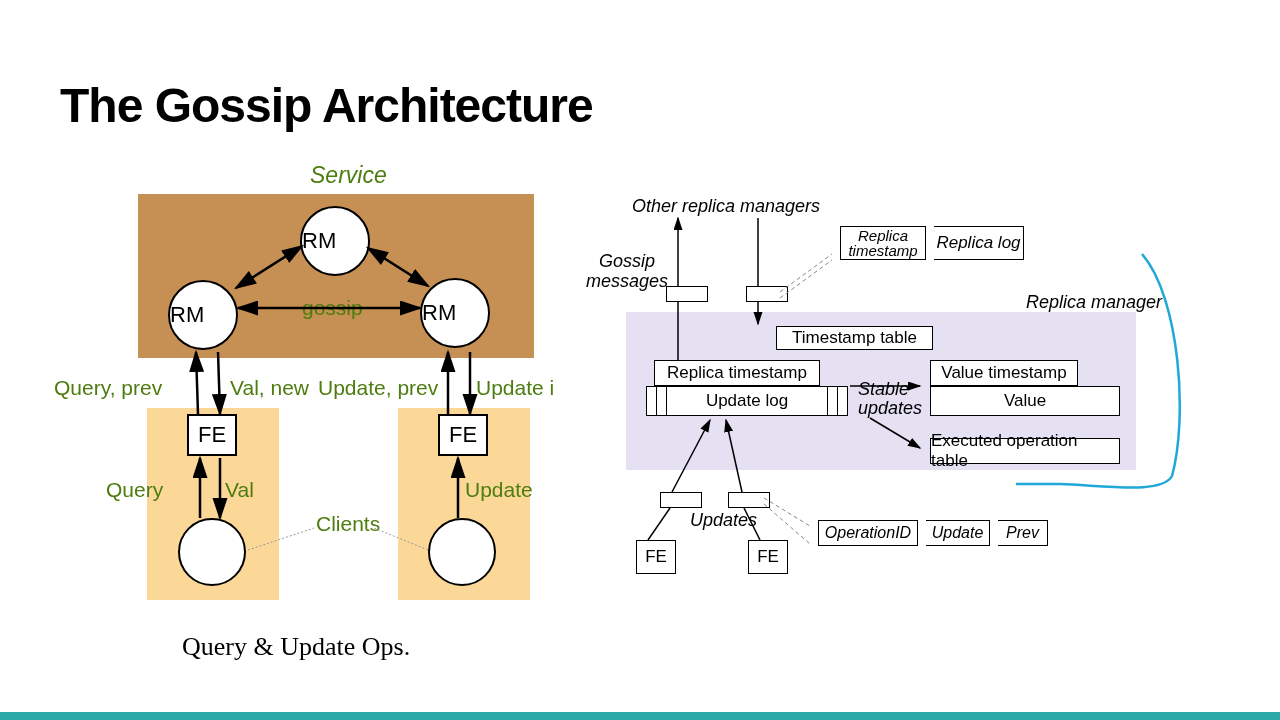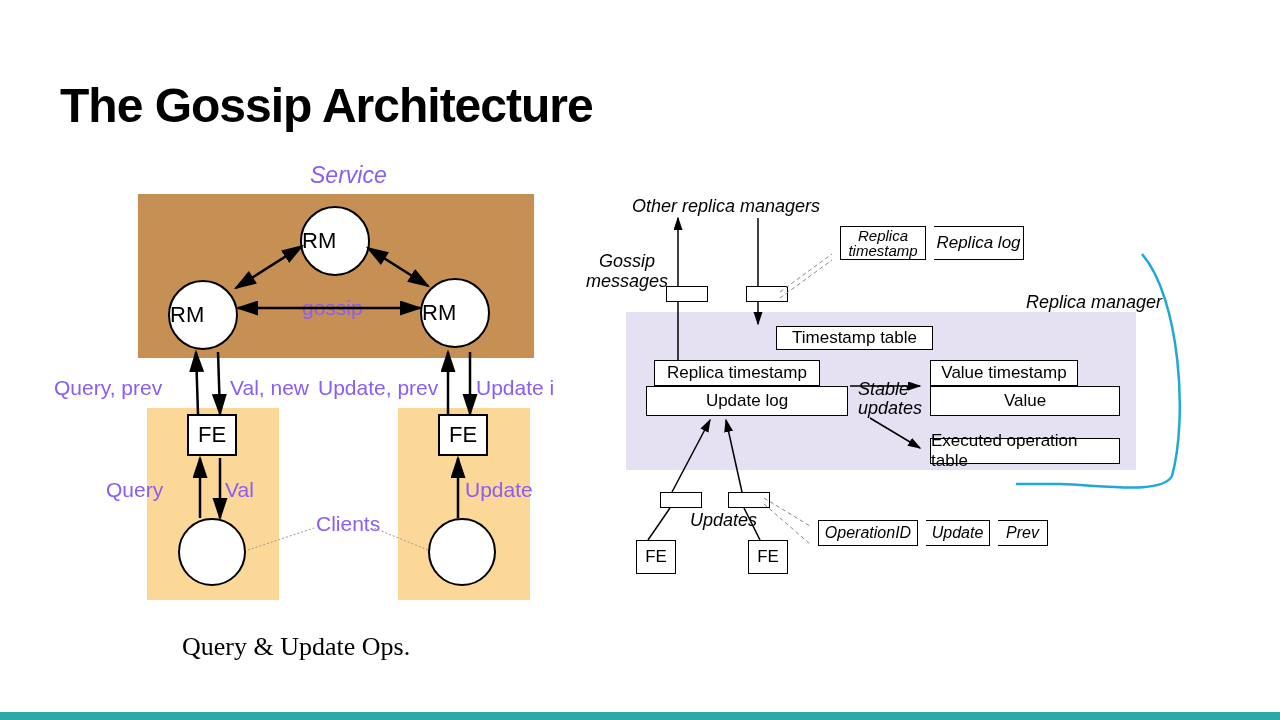--- a/index.html
+++ b/index.html
@@ -47,21 +47,21 @@
     font-size: 22px;
   }
   .square {
     border: 2.5px solid #000;
     background: #fff;
     display: flex;
     align-items: center;
     justify-content: center;
     font-size: 22px;
   }
-  .label { font-size: 21px; color: #8b5cf6; }
+  .label { font-size: 21px; color: #4d7c0f; }
   .label-italic { font-style: italic; }
   .caption {
     font-family: Georgia, 'Times New Roman', serif;
     font-size: 26px;
   }
   .small { font-size: 18px; font-style: italic; }
   .purple-box { background: #e5e0f2; }
   .thin-box {
     border: 1.5px solid #000;
     background: #fff;
@@ -145,21 +145,21 @@
     <div class="thin-box italic" style="width:90px; height:34px; border-left:none;">Replica log</div>
   </div>
 
   <div class="abs small" style="left:976px; top:134px;">Replica manager</div>
 
   <div class="abs purple-box" style="left:576px; top:154px; width:510px; height:158px;"></div>
 
   <div class="abs thin-box" style="left:718px; top:168px; width:157px; height:24px;">Timestamp table</div>
 
   <div class="abs thin-box" style="left:596px; top:202px; width:166px; height:26px;">Replica timestamp</div>
-  <div class="abs" style="left:596px; top:228px; width:202px; height:30px; border:1.5px solid #000; background:#fff; display:flex;flex-direction:column;">
+  <div class="abs" style="left:596px; top:228px; width:202px; height:30px; border:1.5px solid #000; background:#fff; display:flex;">
     <div style="width:10px; border-right:1.5px solid #000;"></div>
     <div style="width:10px; border-right:1.5px solid #000;"></div>
     <div style="flex:1; display:flex; align-items:center; justify-content:center; font-size:17px;">Update log</div>
     <div style="width:10px; border-left:1.5px solid #000;"></div>
     <div style="width:10px; border-left:1.5px solid #000;"></div>
   </div>
 
   <div class="abs small" style="left:808px; top:222px; width:60px; text-align:left; line-height:1.05;">Stable updates</div>
 
   <div class="abs thin-box" style="left:872px; top:202px; width:148px; height:26px;">Value timestamp</div>

